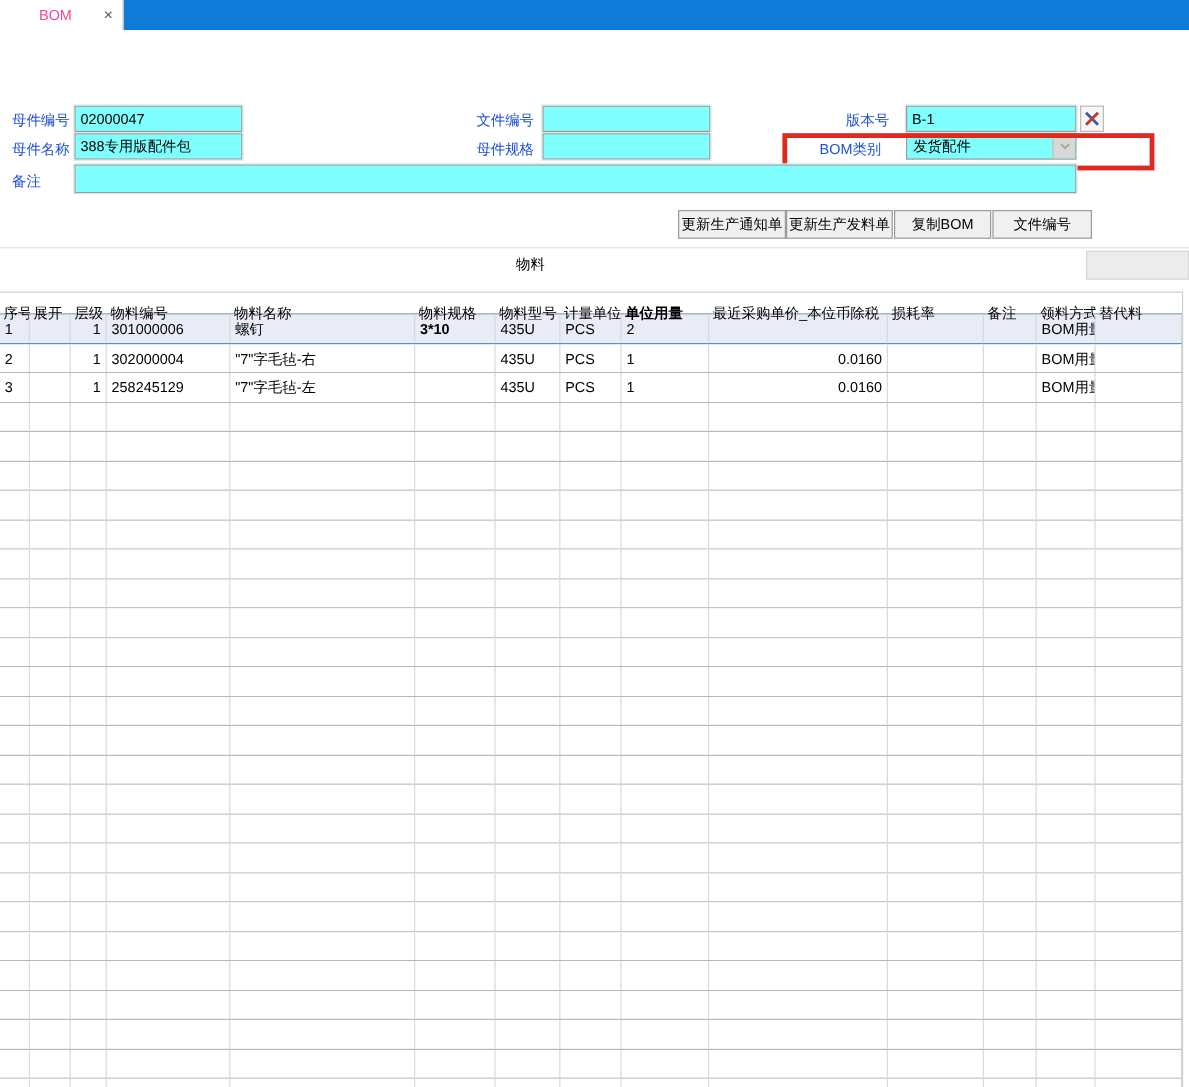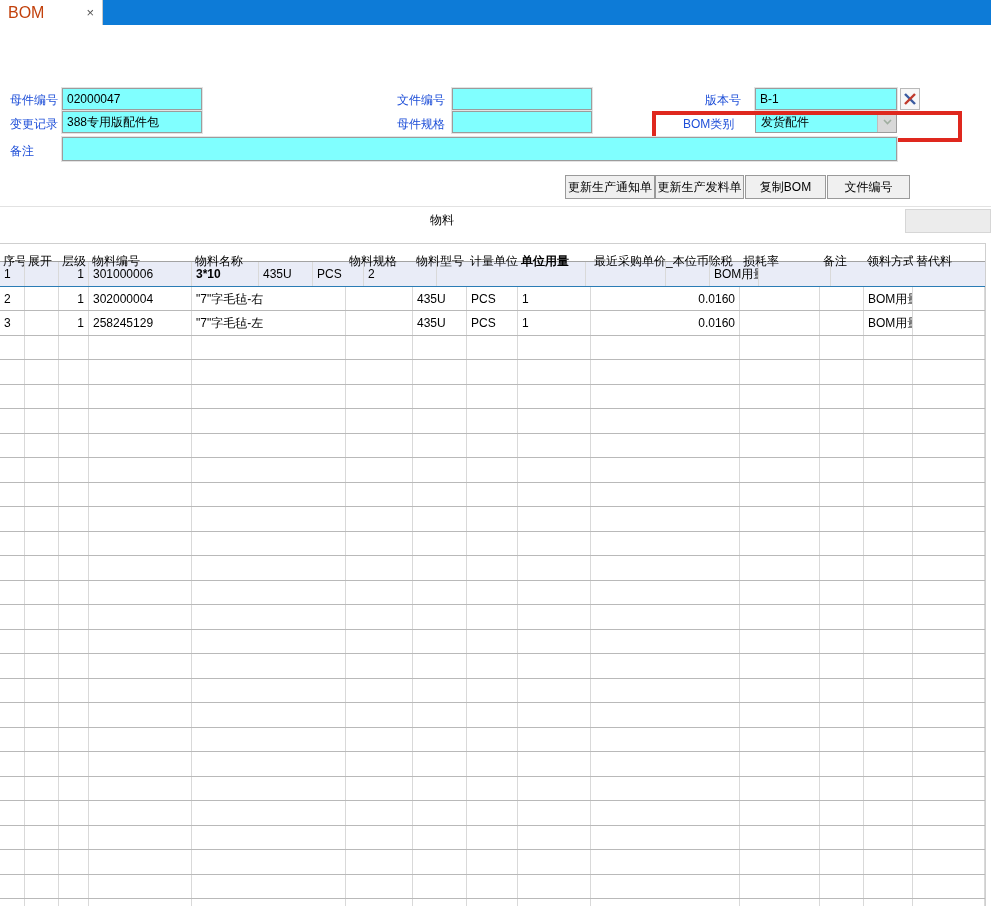--- a/index.html
+++ b/index.html
@@ -12,21 +12,21 @@
     background:#ffffff;
     overflow:hidden;
   }
   
   .titlebar { position:absolute; left:0; top:0; width:991px; height:25px; background:#0d7bd7; }
   .tab {
     position:absolute; left:0; top:0; width:103px; height:25px;
     background:#ffffff; border-right:1px solid #c8c8c8;
     display:flex; align-items:center; padding:0 6px 0 8px;
   }
-  .tab-label { flex:1; font-size:16px; color:#c2410c; }
+  .tab-label { flex:1; font-size:12px; color:#ec4899;text-align:center; }
   .tab-close { color:#555; font-size:13px; line-height:13px; cursor:default; padding:0 2px; }
   
   .flabel { position:absolute; height:16px; line-height:16px; color:#1d4ed8; white-space:nowrap; }
   .finput {
     position:absolute; height:22px; background:#80ffff;
     border:1px solid #9c9c9c; outline:1px solid #e3e3e3;
     font-family:inherit; font-size:12px; padding:0 4px; color:#000;
   }
   .combo { position:absolute; height:22px; background:#80ffff; border:1px solid #9c9c9c; display:flex; }
   .combo-value { flex:1; line-height:20px; padding-left:5px; overflow:hidden; white-space:nowrap; }
@@ -81,21 +81,21 @@
 
 <span class="flabel" style="left:705px; top:92px;">版本号</span>
 <input class="finput" style="left: 755px; top: 88px; width: 142px;" value="B-1">
 <div class="xbtn" style="left:900px; top:88px;">
   <svg width="14" height="14" viewBox="0 0 14 14">
     <line x1="2" y1="2" x2="12" y2="12" stroke="#3a5ba0" stroke-width="2.4"></line>
     <line x1="12" y1="2" x2="2" y2="12" stroke="#c0392b" stroke-width="2.4"></line>
   </svg>
 </div>
 
-<span class="flabel" style="left:10px; top:116px;">变更记录</span>
+<span class="flabel" style="left:10px; top:116px;">母件名称</span>
 <input class="finput" style="left: 62px; top: 111px; width: 140px;" value="388专用版配件包">
 
 <span class="flabel" style="left:397px; top:116px;">母件规格</span>
 <input class="finput" style="left: 452px; top: 111px; width: 140px;" value="">
 
 <span class="flabel" style="left:683px; top:116px;">BOM类别</span>
 <div class="combo" style="left:755px; top:111px; width:142px;">
   <span class="combo-value">发货配件</span>
   <span class="combo-btn">
     <svg width="9" height="6" viewBox="0 0 9 6">
@@ -134,20 +134,21 @@
       <div class="gh-cell" style="width: 44px;">备注</div>
       <div class="gh-cell" style="width: 49px;">领料方式</div>
       <div class="gh-cell" style="width: 72px;">替代料</div>
     </div>
   <div class="grid-body" id="grid-body">
       <div class="g-row selected">
         <div class="g-cell" style="width: 25px;">1</div>
         <div class="g-cell" style="width: 34px;"></div>
         <div class="g-cell num" style="width: 30px;">1</div>
         <div class="g-cell" style="width: 103px;">301000006</div>
+        <div class="g-cell" style="width: 154px;">螺钉</div>
         <div class="g-cell" style="width: 67px; font-weight: bold;">3*10</div>
         <div class="g-cell" style="width: 54px;">435U</div>
         <div class="g-cell" style="width: 51px;">PCS</div>
         <div class="g-cell" style="width: 73px;">2</div>
         <div class="g-cell num" style="width: 149px;"></div>
         <div class="g-cell" style="width: 80px;"></div>
         <div class="g-cell" style="width: 44px;"></div>
         <div class="g-cell" style="width: 49px;">BOM用量</div>
         <div class="g-cell" style="width: 72px;"></div>
       </div>

